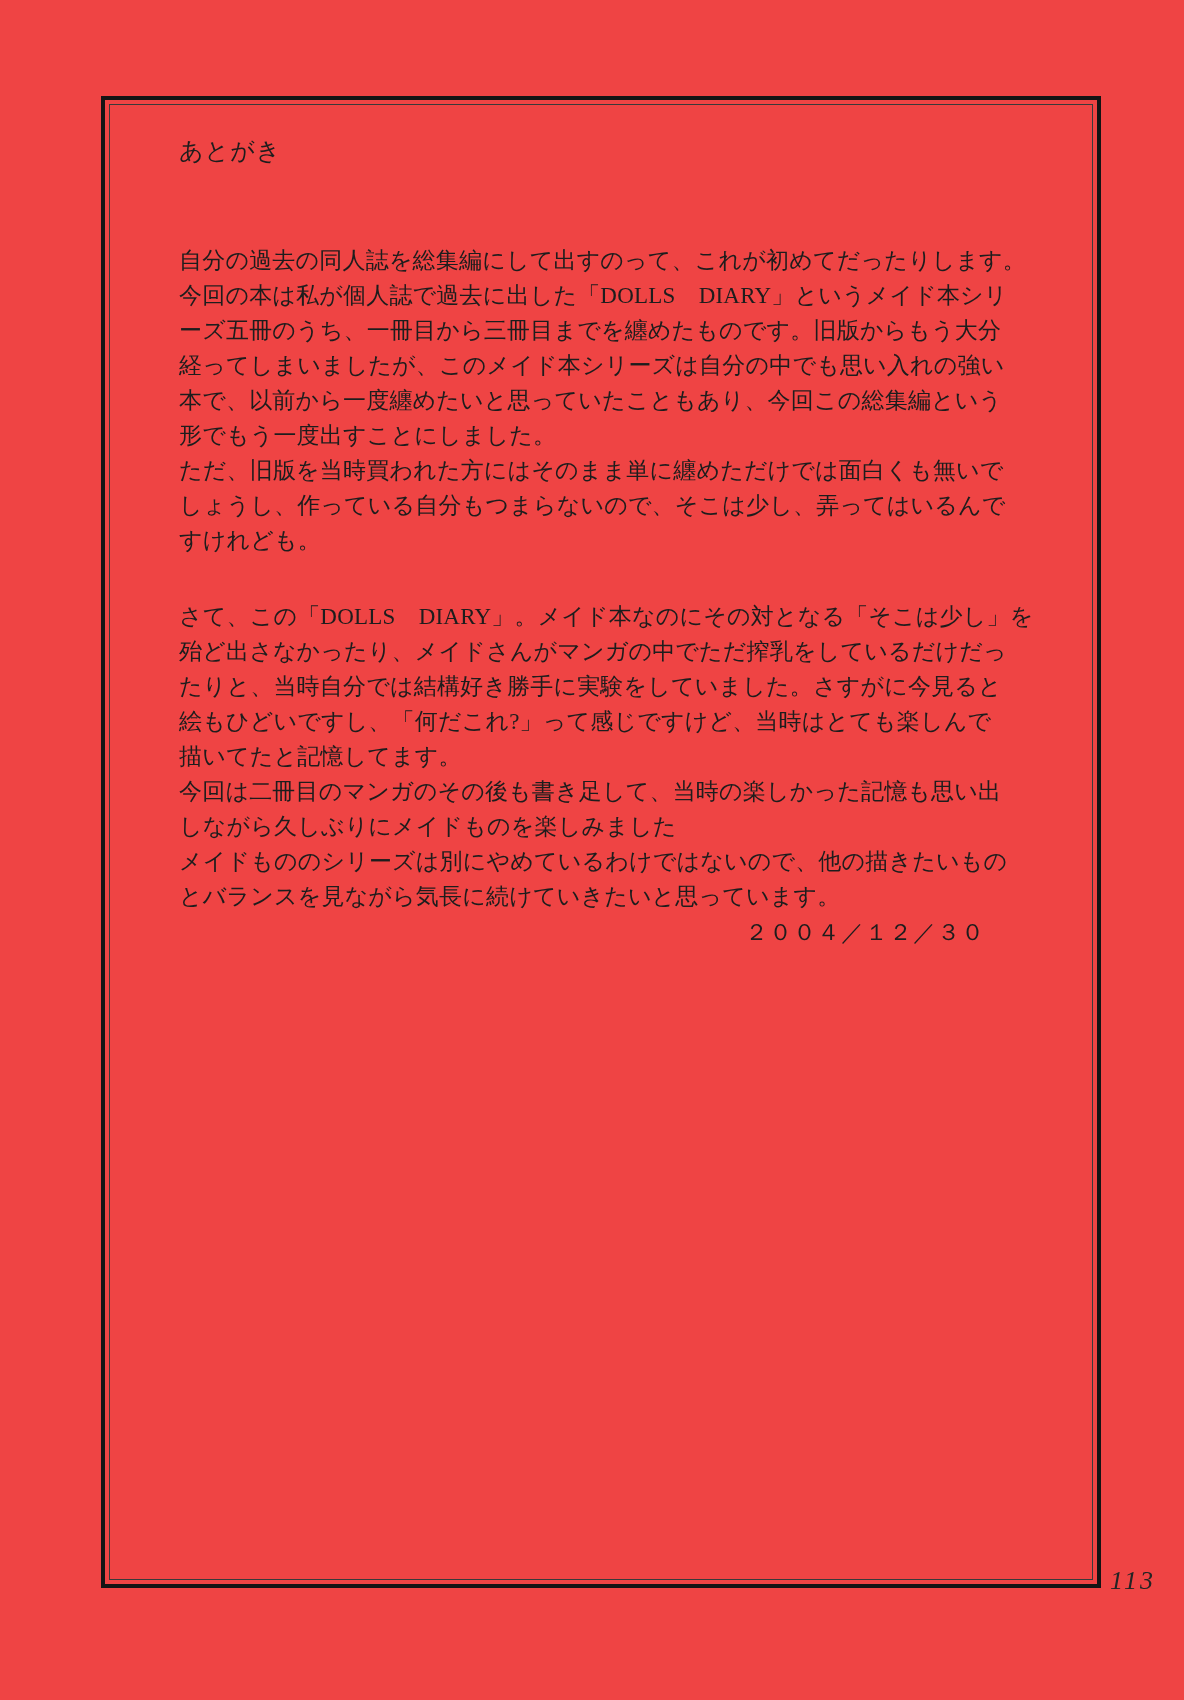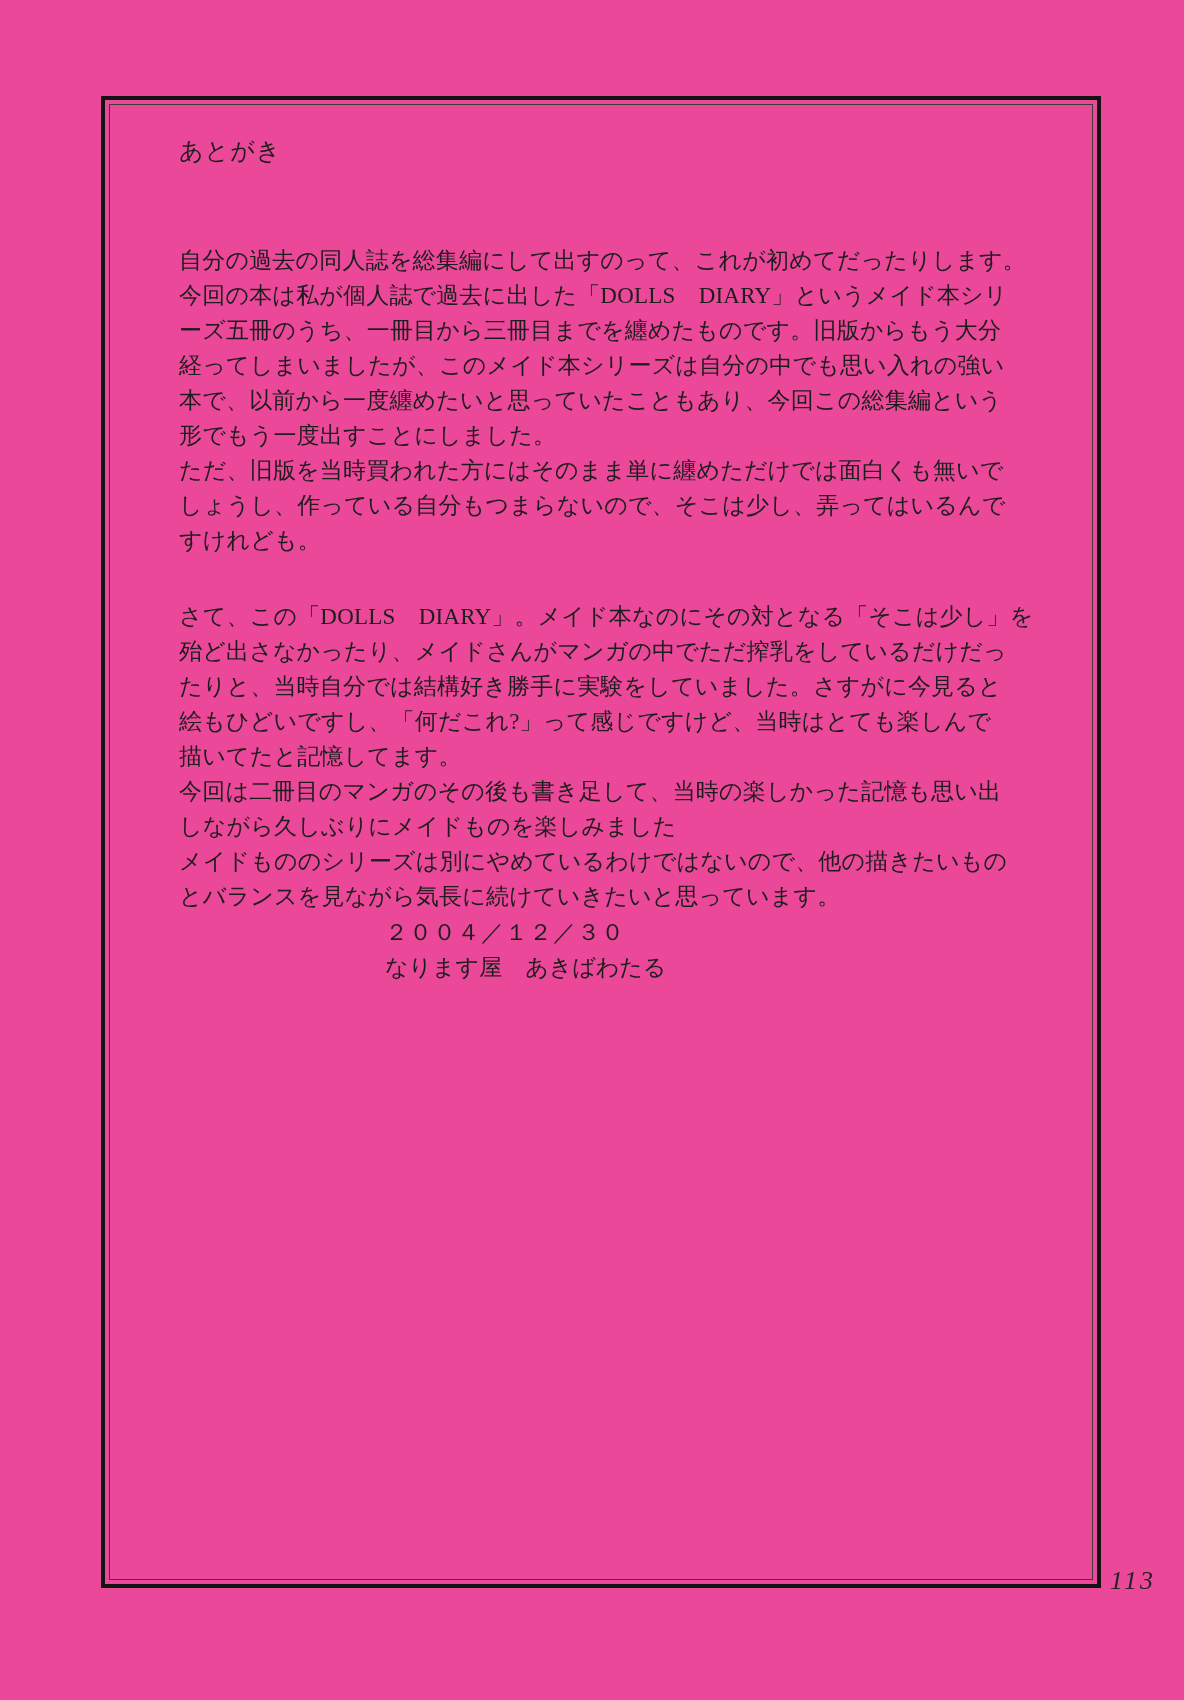--- a/index.html
+++ b/index.html
@@ -1,21 +1,21 @@
 <!DOCTYPE html>
 <html lang="ja"><head>
 <meta charset="utf-8">
 <style>
   html, body { margin: 0; padding: 0; background: #e8e8e6; }
   .page {
     position: relative;
     width: 1184px;
     height: 1700px;
     margin: 0 auto;
-    background: #ec4899;
+    background: #ef4444;
     overflow: hidden;
     font-family: "Liberation Serif", "DejaVu Serif", serif;
     color: #1d1d1d;
   }
   
   .frame {
     position: absolute;
     left: 101px; top: 96px;
     width: 1000px; height: 1492px;
     border: 4px solid #141414;
@@ -44,21 +44,21 @@
     text-align: left;
     margin-top: 40px;
   }
   .para-1 { top: 203px; }
   .para-2 { top: 559px; }
   .colophon {
     position: absolute;
     top: 915px;
     left: 385px;
     width: 600px;
-    text-align: left;
+    text-align: right;
     font-size: 23px;
     line-height: 35px;
   }
   .colophon .date { letter-spacing: 1px; }
   .page-number {
     position: absolute;
     left: 1110px; top: 1566px;
     font-size: 26px;
     font-style: italic;
     letter-spacing: 3px;
@@ -91,18 +91,17 @@
 たりと、当時自分では結構好き勝手に実験をしていました。さすがに今見ると
 絵もひどいですし、「何だこれ?」って感じですけど、当時はとても楽しんで
 描いてたと記憶してます。
 今回は二冊目のマンガのその後も書き足して、当時の楽しかった記憶も思い出
 しながら久しぶりにメイドものを楽しみました
 メイドもののシリーズは別にやめているわけではないので、他の描きたいもの
 とバランスを見ながら気長に続けていきたいと思っています。</div>
 
   <div class="colophon">
     <div class="date">２００４／１２／３０</div>
-    <div class="credit">なります屋　あきばわたる</div>
   </div>
 
   <div class="page-number">113</div>
 
 </div>
 
 </body></html>

